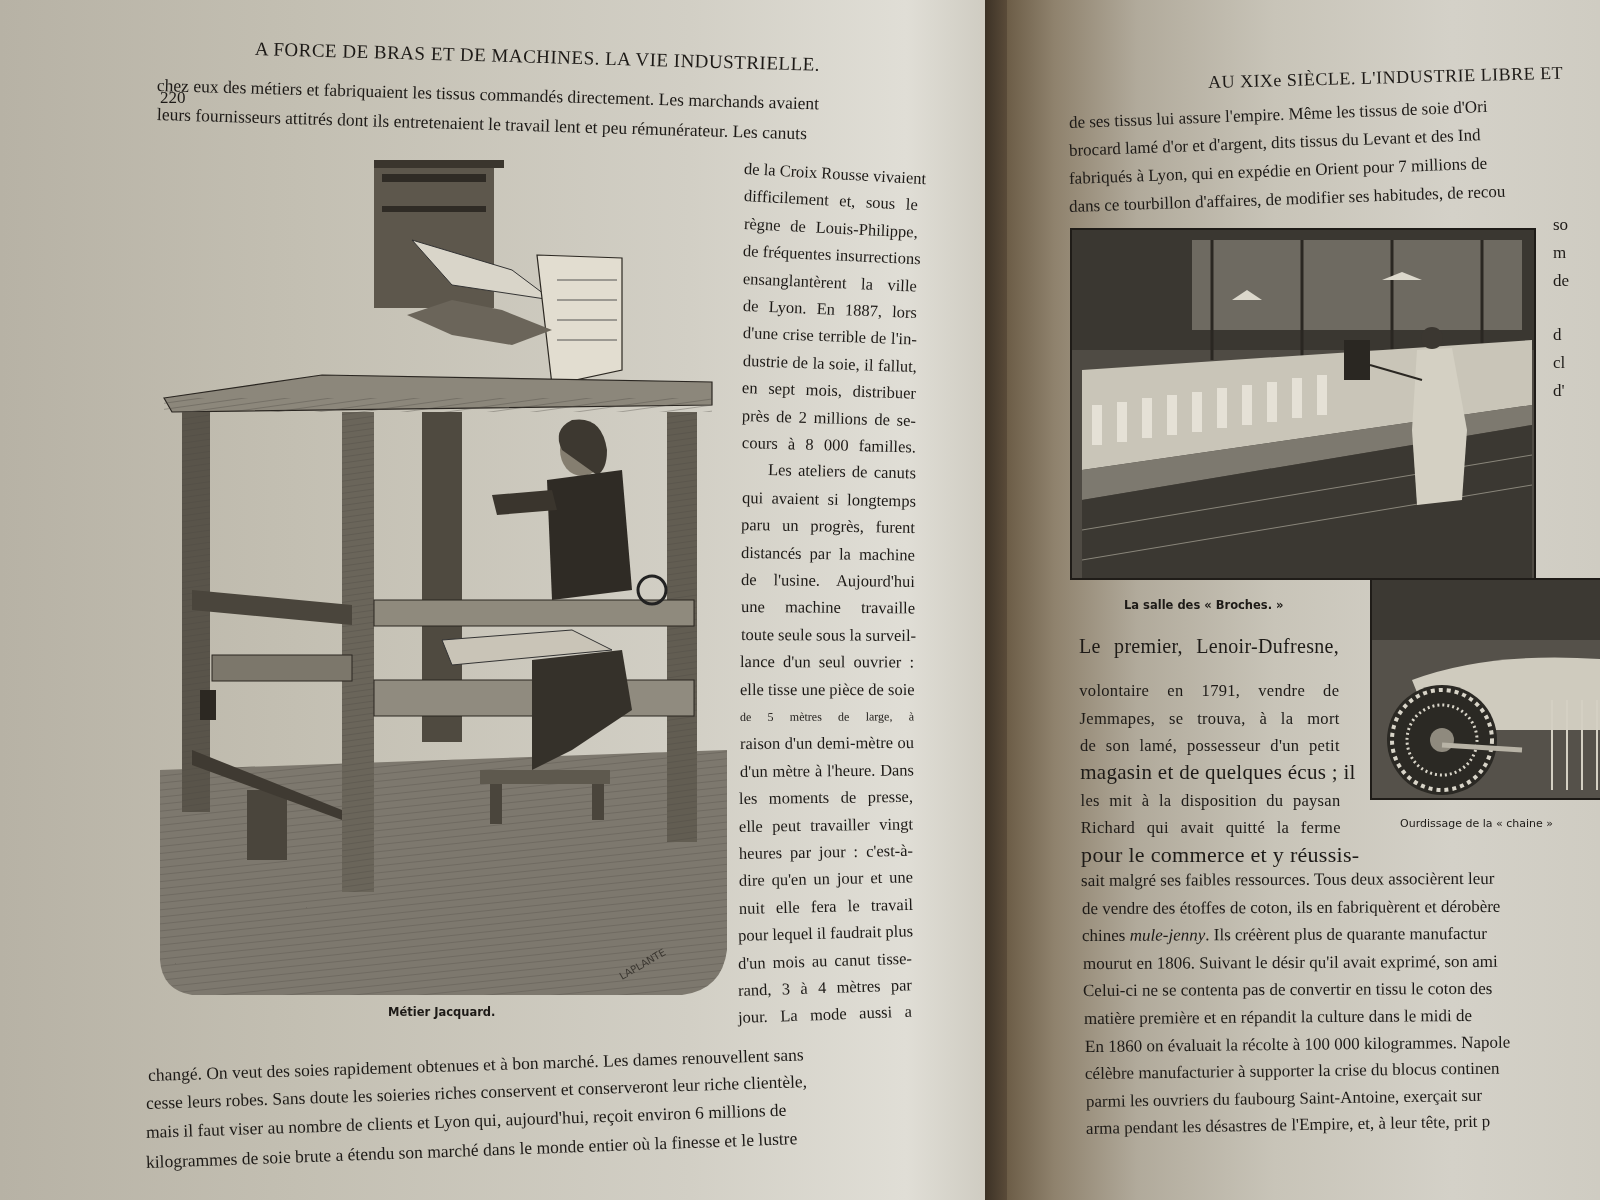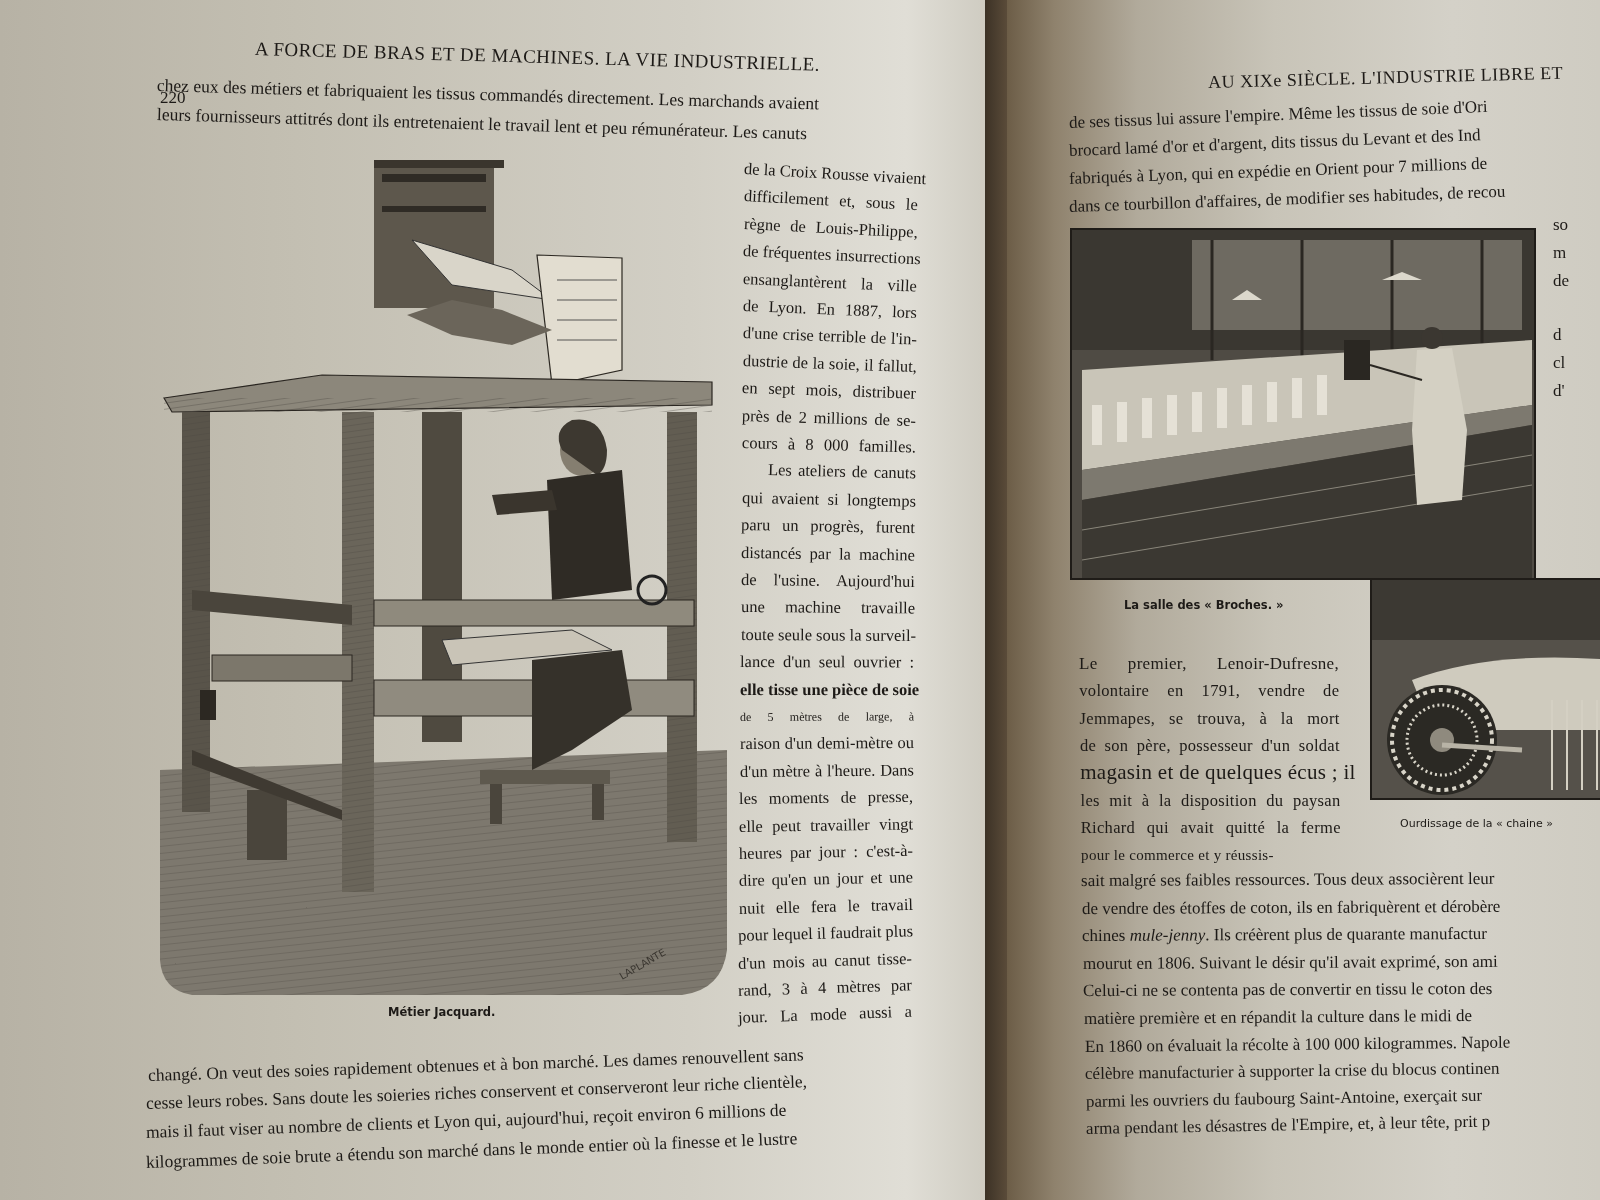--- a/index.html
+++ b/index.html
@@ -107,21 +107,21 @@
       <div class="line" style="left: 742.2px; top: 404.6px; font-size: 16.5px; width: 174px; text-align: justify; text-align-last: justify; transform: rotate(1.67deg); transform-origin: left center;">près de 2 millions de se-</div>
       <div class="line" style="left: 742px; top: 432px; font-size: 16.5px; width: 174px; text-align: justify; text-align-last: justify; transform: rotate(1.5deg); transform-origin: left center;">cours à 8 000 familles.</div>
       <div class="line" style="left: 767.8px; top: 459.4px; font-size: 16.5px; width: 148px; text-align: justify; text-align-last: justify; transform: rotate(1.33deg); transform-origin: left center;">Les ateliers de canuts</div>
       <div class="line" style="left: 741.6px; top: 486.8px; font-size: 16.5px; width: 174px; text-align: justify; text-align-last: justify; transform: rotate(1.16deg); transform-origin: left center;">qui avaient si longtemps</div>
       <div class="line" style="left: 741.4px; top: 514.2px; font-size: 16.5px; width: 174px; text-align: justify; text-align-last: justify; transform: rotate(0.99deg); transform-origin: left center;">paru un progrès, furent</div>
       <div class="line" style="left: 741.2px; top: 541.6px; font-size: 16.5px; width: 174px; text-align: justify; text-align-last: justify; transform: rotate(0.82deg); transform-origin: left center;">distancés par la machine</div>
       <div class="line" style="left: 741px; top: 569px; font-size: 16.5px; width: 174px; text-align: justify; text-align-last: justify; transform: rotate(0.65deg); transform-origin: left center;">de l'usine. Aujourd'hui</div>
       <div class="line" style="left: 740.8px; top: 596.4px; font-size: 16.5px; width: 174px; text-align: justify; text-align-last: justify; transform: rotate(0.48deg); transform-origin: left center;">une machine travaille</div>
       <div class="line" style="left: 740.6px; top: 623.8px; font-size: 16.5px; width: 174px; text-align: justify; text-align-last: justify; transform: rotate(0.31deg); transform-origin: left center;">toute seule sous la surveil-</div>
       <div class="line" style="left: 740.4px; top: 651.2px; font-size: 16.5px; width: 174px; text-align: justify; text-align-last: justify; transform: rotate(0.14deg); transform-origin: left center;">lance d'un seul ouvrier :</div>
-      <div class="line" style="left: 740.2px; top: 678.6px; font-size: 16.5px; width: 174px; text-align: justify; text-align-last: justify; transform: rotate(-0.03deg); transform-origin: left center; font-weight: bold;">elle tisse une pièce de soie</div>
+      <div class="line" style="left: 740.2px; top: 678.6px; font-size: 16.5px; width: 174px; text-align: justify; text-align-last: justify; transform: rotate(-0.03deg); transform-origin: left center;">elle tisse une pièce de soie</div>
       <div class="line" style="left: 740px; top: 706px; font-size: 12px; width: 174px; text-align: justify; text-align-last: justify; transform: rotate(-0.2deg); transform-origin: left center;">de 5 mètres de large, à</div>
       <div class="line" style="left: 739.8px; top: 733.4px; font-size: 16.5px; width: 174px; text-align: justify; text-align-last: justify; transform: rotate(-0.37deg); transform-origin: left center;">raison d'un demi-mètre ou</div>
       <div class="line" style="left: 739.6px; top: 760.8px; font-size: 16.5px; width: 174px; text-align: justify; text-align-last: justify; transform: rotate(-0.54deg); transform-origin: left center;">d'un mètre à l'heure. Dans</div>
       <div class="line" style="left: 739.4px; top: 788.2px; font-size: 16.5px; width: 174px; text-align: justify; text-align-last: justify; transform: rotate(-0.71deg); transform-origin: left center;">les moments de presse,</div>
       <div class="line" style="left: 739.2px; top: 815.6px; font-size: 16.5px; width: 174px; text-align: justify; text-align-last: justify; transform: rotate(-0.88deg); transform-origin: left center;">elle peut travailler vingt</div>
       <div class="line" style="left: 739px; top: 843px; font-size: 16.5px; width: 174px; text-align: justify; text-align-last: justify; transform: rotate(-1.05deg); transform-origin: left center;">heures par jour : c'est-à-</div>
       <div class="line" style="left: 738.8px; top: 870.4px; font-size: 16.5px; width: 174px; text-align: justify; text-align-last: justify; transform: rotate(-1.22deg); transform-origin: left center;">dire qu'en un jour et une</div>
       <div class="line" style="left: 738.6px; top: 897.8px; font-size: 16.5px; width: 174px; text-align: justify; text-align-last: justify; transform: rotate(-1.39deg); transform-origin: left center;">nuit elle fera le travail</div>
       <div class="line" style="left: 738.4px; top: 925.2px; font-size: 16.5px; width: 174px; text-align: justify; text-align-last: justify; transform: rotate(-1.56deg); transform-origin: left center;">pour lequel il faudrait plus</div>
       <div class="line" style="left: 738.2px; top: 952.6px; font-size: 16.5px; width: 174px; text-align: justify; text-align-last: justify; transform: rotate(-1.73deg); transform-origin: left center;">d'un mois au canut tisse-</div>
@@ -206,28 +206,28 @@
         <line x1="180" y1="120" x2="180" y2="210"></line>
           <line x1="195" y1="120" x2="195" y2="210"></line>
         <line x1="210" y1="120" x2="210" y2="210"></line>
           <line x1="225" y1="120" x2="225" y2="210"></line>
       </g>
     </svg>
   </div>
   <div class="caption" style="left:393px;top:817px;font-weight:normal;font-size:11px;">Ourdissage de la « chaine »</div>
 
   <div id="right-side-col">
-      <div class="line" style="left: 72px; top: 653px; width: 260px; font-size: 17px; text-align: justify; text-align-last: justify; letter-spacing: 0.3px;">Le premier, Lenoir-Dufresne,</div>
+      <div class="line" style="left: 72px; top: 635px; width: 260px; font-size: 20px; text-align: justify; text-align-last: justify; letter-spacing: 0.3px;">Le premier, Lenoir-Dufresne,</div>
       <div class="line" style="left: 72.3px; top: 680.3px; width: 260px; font-size: 16.5px; text-align: justify; text-align-last: justify; letter-spacing: 0.3px;">volontaire en 1791, vendre de</div>
       <div class="line" style="left: 72.6px; top: 707.6px; width: 260px; font-size: 16.5px; text-align: justify; text-align-last: justify; letter-spacing: 0.3px;">Jemmapes, se trouva, à la mort</div>
-      <div class="line" style="left: 72.9px; top: 734.9px; width: 260px; font-size: 16.5px; text-align: justify; text-align-last: justify; letter-spacing: 0.3px;">de son père, possesseur d'un soldat</div>
+      <div class="line" style="left: 72.9px; top: 734.9px; width: 260px; font-size: 16.5px; text-align: justify; text-align-last: justify; letter-spacing: 0.3px;">de son lamé, possesseur d'un petit</div>
       <div class="line" style="left: 73.2px; top: 761px; width: 260px; font-size: 21px; text-align: justify; text-align-last: justify; letter-spacing: 0.3px;">magasin et de quelques écus ; il</div>
       <div class="line" style="left: 73.5px; top: 789.5px; width: 260px; font-size: 16.5px; text-align: justify; text-align-last: justify; letter-spacing: 0.3px;">les mit à la disposition du paysan</div>
       <div class="line" style="left: 73.8px; top: 816.8px; width: 260px; font-size: 16.5px; text-align: justify; text-align-last: justify; letter-spacing: 0.3px;">Richard qui avait quitté la ferme</div>
-      <div class="line" style="left: 74.1px; top: 844.1px; width: 260px; font-size: 15px; text-align: justify; text-align-last: left; letter-spacing: 0.3px;">pour le commerce et y réussis-</div>
+      <div class="line" style="left: 74.1px; top: 844.1px; width: 260px; font-size: 22px; text-align: justify; text-align-last: left; letter-spacing: 0.3px;">pour le commerce et y réussis-</div>
     </div>
 
   <div id="right-bottom">
       <div class="line" style="left: 74px; top: 870px; font-size: 17px; transform: rotate(-0.3deg); transform-origin: left center;">sait malgré ses faibles ressources. Tous deux associèrent leur</div>
       <div class="line" style="left: 74.6px; top: 897.6px; font-size: 17px; transform: rotate(-0.3deg); transform-origin: left center;">de vendre des étoffes de coton, ils en fabriquèrent et dérobère</div>
       <div class="line" style="left: 75.2px; top: 925.2px; font-size: 17px; transform: rotate(-0.3deg); transform-origin: left center;"><span>chines </span><span class="italic">mule-jenny</span><span>. Ils créèrent plus de quarante manufactur</span></div>
       <div class="line" style="left: 75.8px; top: 952.8px; font-size: 17px; transform: rotate(-0.3deg); transform-origin: left center;">mourut en 1806. Suivant le désir qu'il avait exprimé, son ami</div>
       <div class="line" style="left: 76.4px; top: 980.4px; font-size: 17px; transform: rotate(-0.3deg); transform-origin: left center;">Celui-ci ne se contenta pas de convertir en tissu le coton des</div>
       <div class="line" style="left: 77px; top: 1008px; font-size: 17px; transform: rotate(-0.45deg); transform-origin: left center;">matière première et en répandit la culture dans le midi de</div>
       <div class="line" style="left: 77.6px; top: 1035.6px; font-size: 17px; transform: rotate(-0.6deg); transform-origin: left center;">En 1860 on évaluait la récolte à 100 000 kilogrammes. Napole</div>

